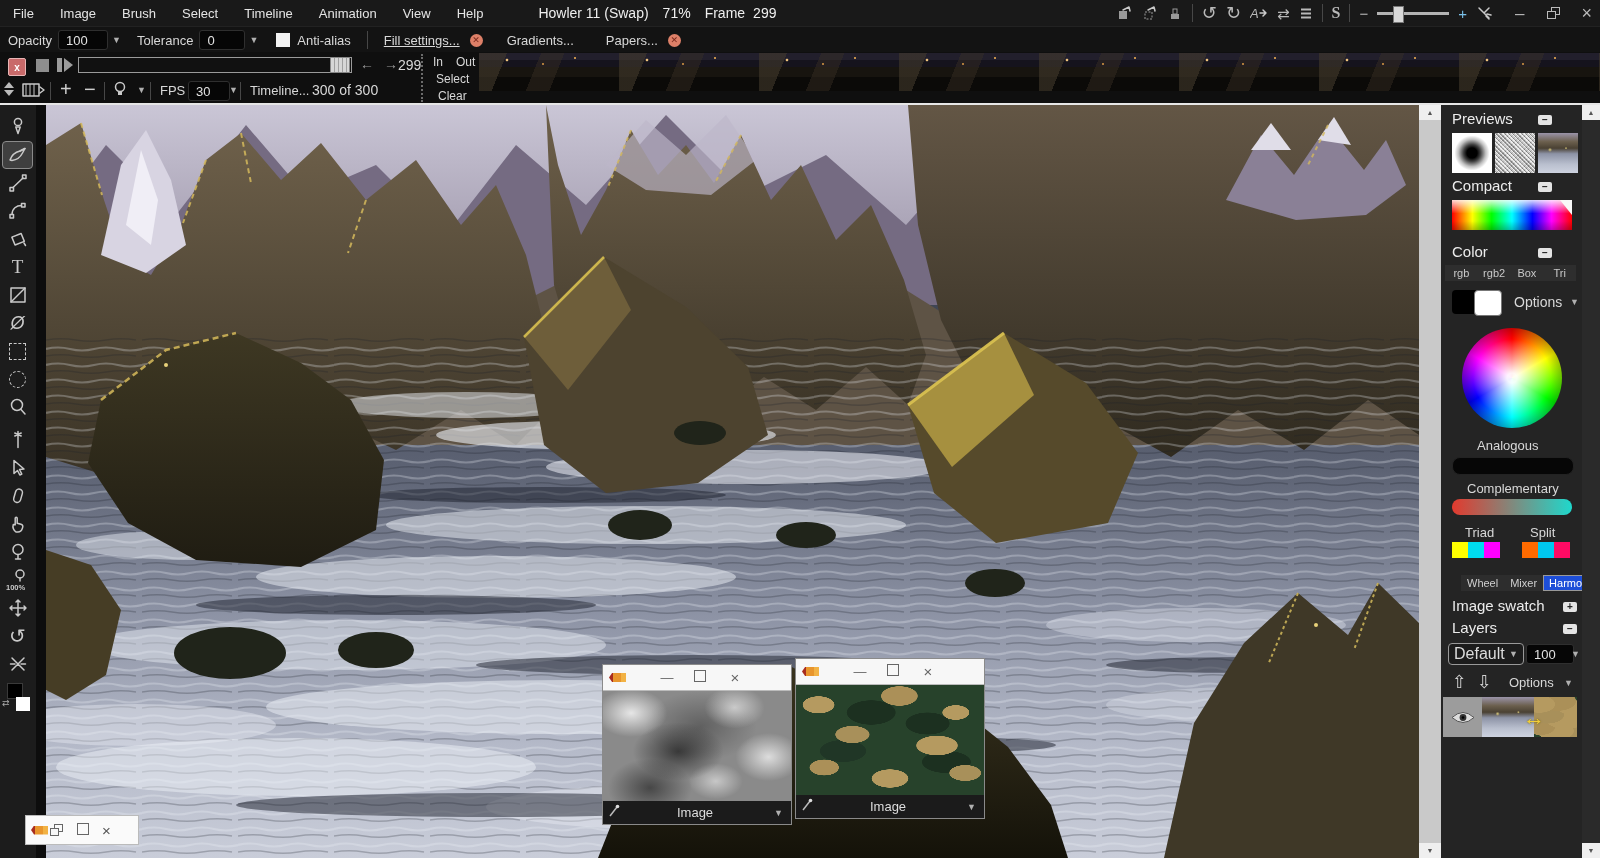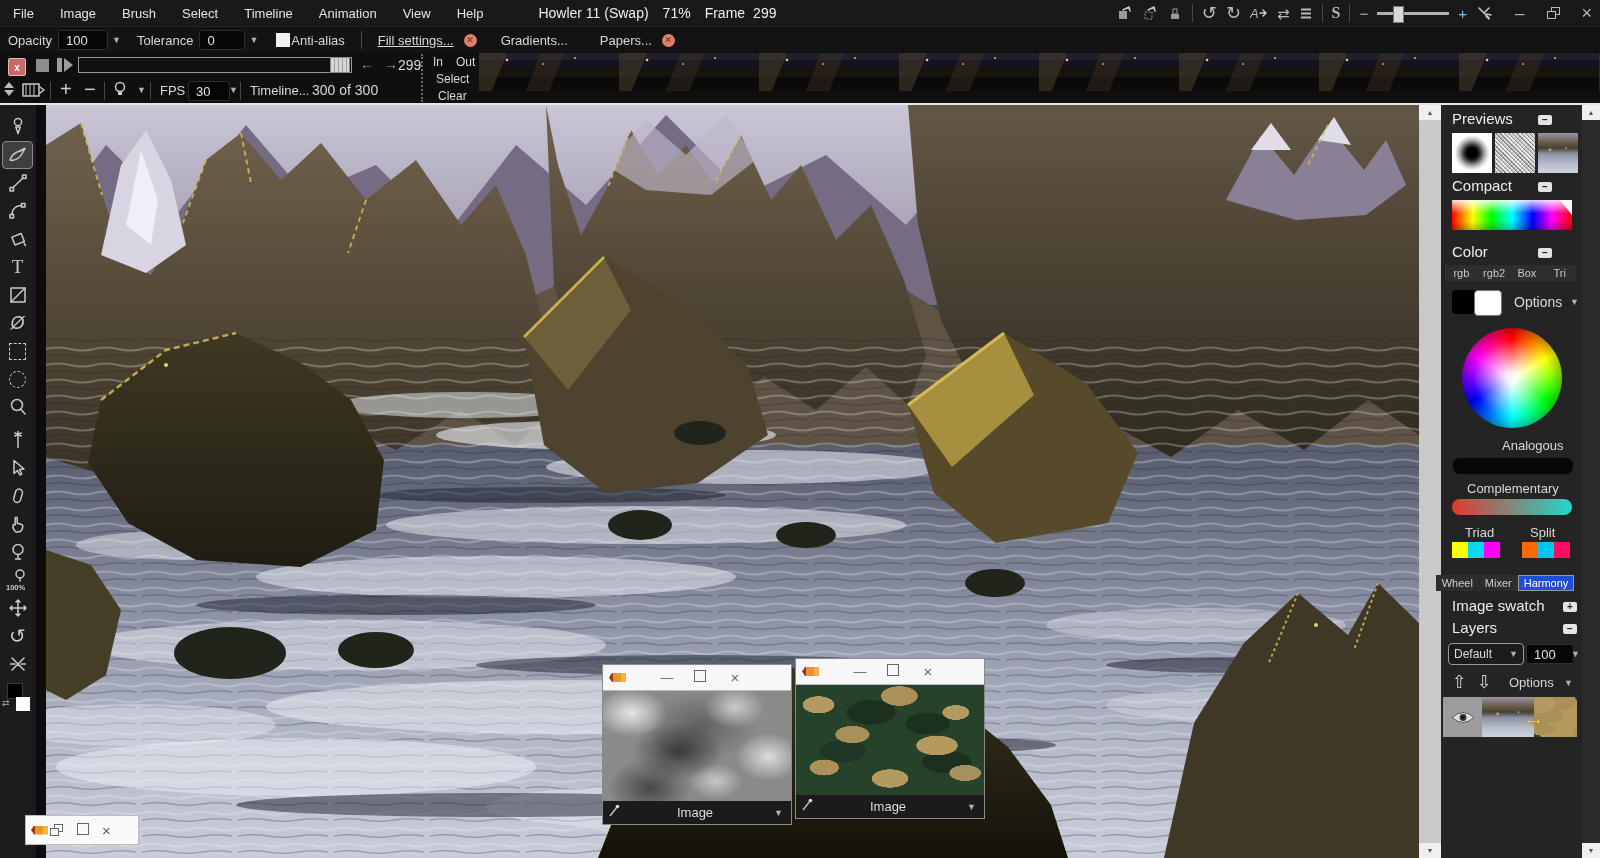--- a/index.html
+++ b/index.html
@@ -180,21 +180,21 @@
   </div>
 
   <div class="abs toolbar2">
     <span class="lbl" style="margin-left:8px;">Opacity</span>
     <span class="inset" style="width:34px;margin-left:6px;">100</span>
     <span class="dd">▼</span>
     <span class="lbl" style="margin-left:16px;">Tolerance</span>
     <span class="inset" style="width:30px;margin-left:6px;">0</span>
     <span class="dd">▼</span>
     <span style="width:14px;height:14px;background:#f2f2f2;margin-left:18px;"></span>
-    <span class="lbl" style="margin-left:1px;">Anti-alias</span>
+    <span class="lbl" style="margin-left:7px;">Anti-alias</span>
     <span class="vsep" style="margin-left:16px;"></span>
     <span class="lbl" style="margin-left:16px;text-decoration:underline;">Fill settings...</span>
     <span class="badge">✕</span>
     <span class="lbl" style="margin-left:24px;">Gradients...</span>
     <span class="lbl" style="margin-left:32px;">Papers...</span>
     <span class="badge">✕</span>
   </div>
 
   <div class="abs tl-area">
 
@@ -538,49 +538,49 @@
       <span class="ptab" style="flex:1;">rgb2</span>
       <span class="ptab" style="flex:1;">Box</span>
       <span class="ptab" style="flex:1;">Tri</span>
     </div>
     <div class="abs" style="left: 11px; top: 185px; width: 26px; height: 24px; border-radius: 4px; background-color: rgb(0, 0, 0);"></div>
     <div class="abs" style="left: 33px; top: 185px; width: 26px; height: 24px; border-radius: 4px; border: 1px solid rgb(119, 119, 119); background-color: rgb(255, 255, 255);"></div>
     <span class="abs lbl" style="left:73px;top:189px;font-size:14px;">Options</span>
     <span class="abs dd" style="left:125px;top:192px;">▼</span>
     <div class="abs wheel" style="left:21px;top:223px;width:100px;height:100px;"></div>
 
-    <div class="abs lbl" style="left:61px;top:333px;font-size:13px;">Analogous</div>
+    <div class="abs lbl" style="left:36px;top:333px;font-size:13px;">Analogous</div>
     <div class="abs pill" style="left:11px;top:352px;width:120px;background:#060606;border:1px solid #222;"></div>
     <div class="abs lbl" style="left:26px;top:376px;font-size:13px;">Complementary</div>
     <div class="abs pill" style="left:11px;top:394px;width:120px;background:linear-gradient(90deg,#e23a2e,#1fd8cc);"></div>
     <div class="abs lbl" style="left:24px;top:420px;font-size:13px;">Triad</div>
     <div class="abs lbl" style="left:89px;top:420px;font-size:13px;">Split</div>
     <div class="abs row" style="left:11px;top:437px;">
       <span class="sw" style="background-color: rgb(255, 255, 0);"></span>
       <span class="sw" style="background-color: rgb(0, 220, 240);"></span>
       <span class="sw" style="background-color: rgb(255, 0, 255);"></span>
     </div>
     <div class="abs row" style="left:81px;top:437px;">
       <span class="sw" style="background-color: rgb(255, 106, 0);"></span>
       <span class="sw" style="background-color: rgb(0, 200, 240);"></span>
       <span class="sw" style="background-color: rgb(255, 10, 100);"></span>
     </div>
-    <div class="abs row" style="left:0;top:470px;width:128px;justify-content:center;">
+    <div class="abs row" style="left:20px;top:470px;width:128px;justify-content:space-between;">
       <span class="htab">Wheel</span>
       <span class="htab">Mixer</span>
       <span class="htab active">Harmony</span>
     </div>
 
     <div class="abs hdr" style="left:11px;top:492px;">Image swatch</div>
     <div class="abs chip" style="left:122px;top:497px;">+</div>
 
     <div class="abs hdr" style="left:11px;top:514px;">Layers</div>
     <div class="abs chip" style="left:122px;top:519px;">−</div>
     <div class="abs row" style="left:7px;top:538px;width:64px;height:20px;border:1px solid #999;border-radius:4px;background:#1c1c1c;padding:0 5px;justify-content:space-between;">
-      <span style="font-size:12px;">Default</span>
+      <span style="font-size:16px;">Default</span>
       <span class="dd">▼</span>
     </div>
     <div class="abs inset" style="left:85px;top:539px;width:32px;">100</div>
     <span class="abs dd" style="left:126px;top:544px;">▼</span>
     <span class="abs" style="left:11px;top:566px;font-size:18px;color:#d0d0d0;">⇧</span>
     <span class="abs" style="left:36px;top:566px;font-size:18px;color:#d0d0d0;">⇩</span>
     <span class="abs lbl" style="left:68px;top:570px;font-size:13px;">Options</span>
     <span class="abs dd" style="left:119px;top:573px;">▼</span>
     <div class="abs row" style="left:2px;top:592px;height:40px;">
       <span style="width:39px;height:40px;background:#9c9c9c;display:flex;align-items:center;justify-content:center;">

